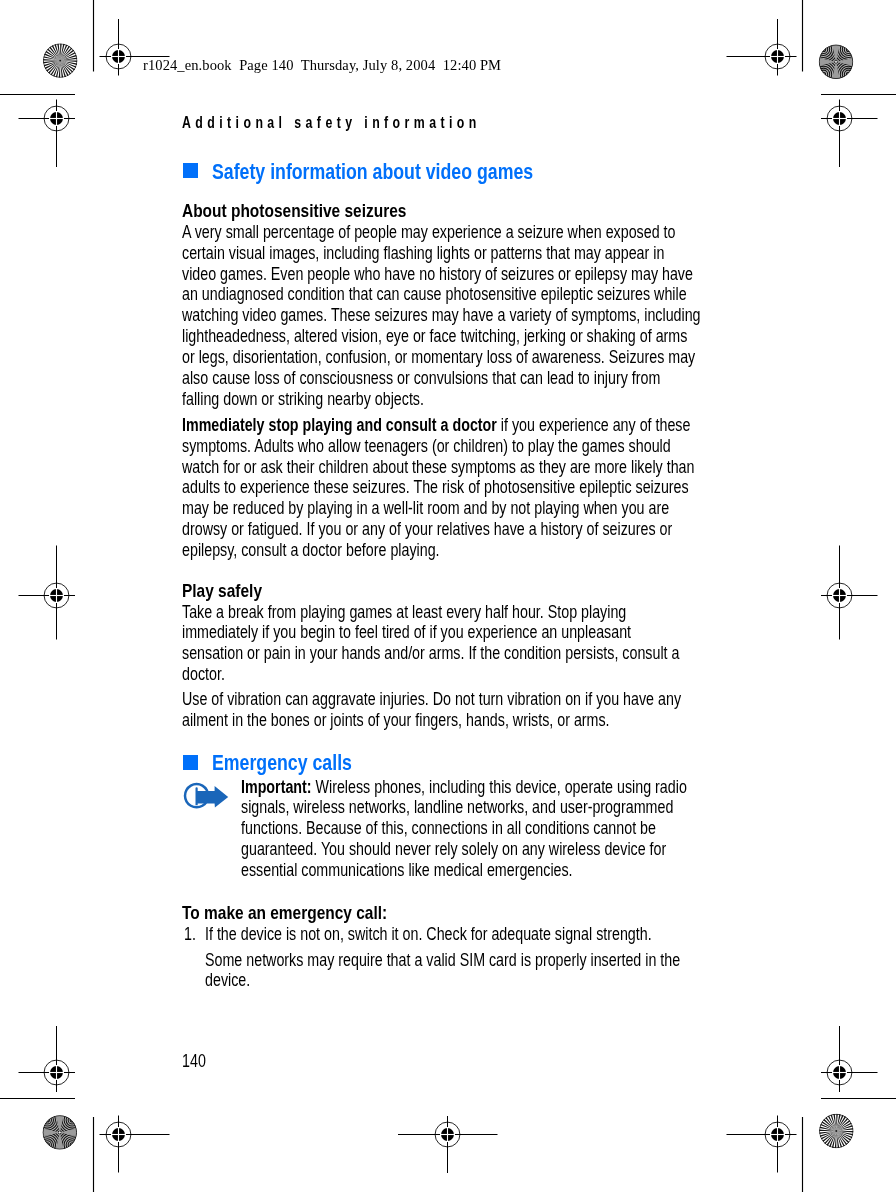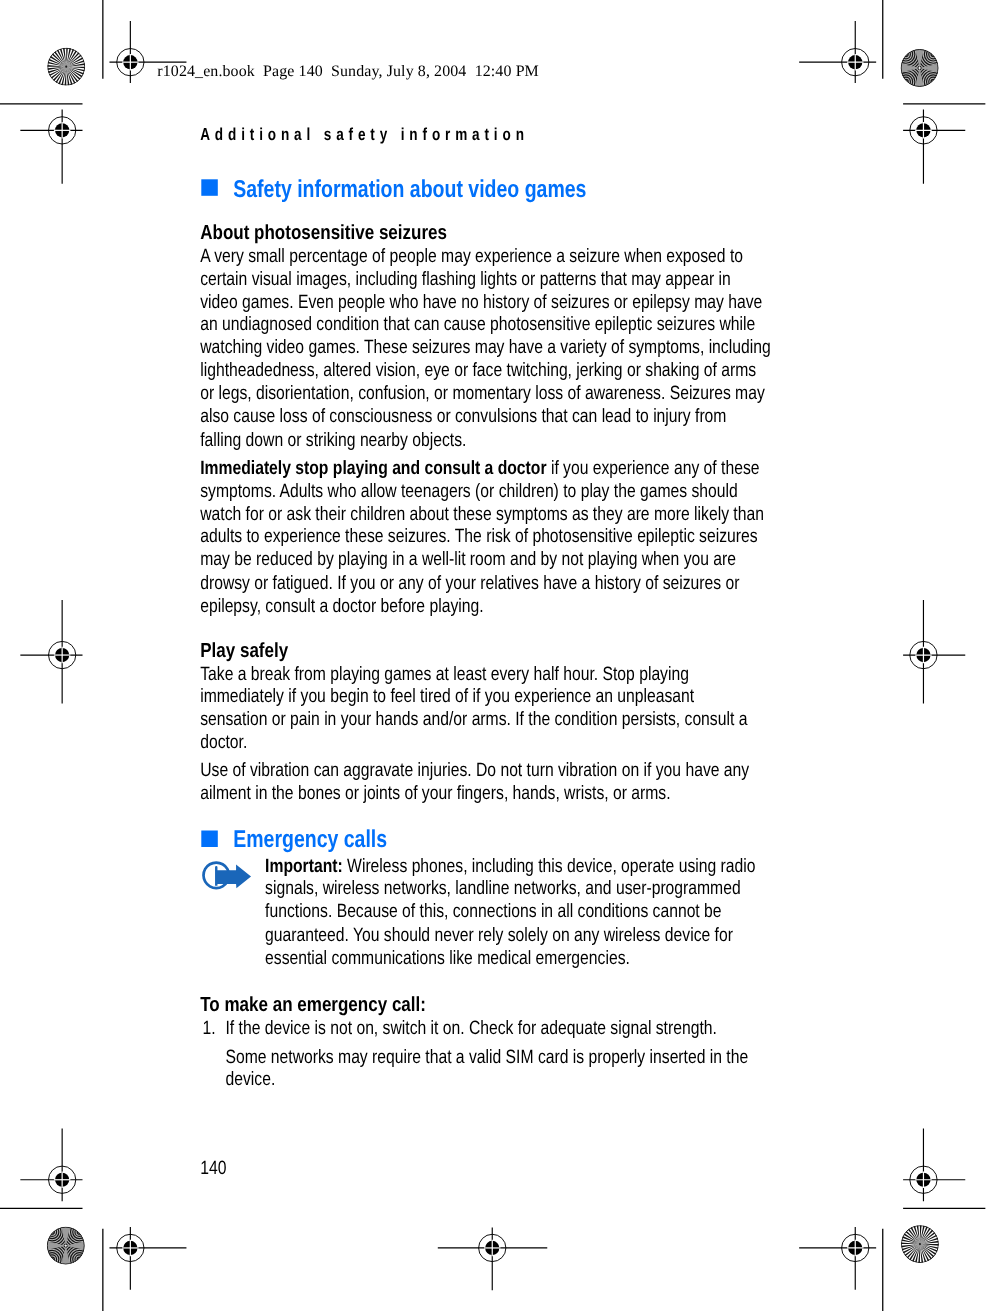--- a/index.html
+++ b/index.html
@@ -387,21 +387,21 @@
             <path d="M836.3 1131 L852.46 1125.12 A17.2 17.2 0 0 1 852.91 1126.55 Z" fill="#141414"></path>
             <path d="M836.3 1131 L853.24 1128.01 A17.2 17.2 0 0 1 853.43 1129.50 Z" fill="#141414"></path>
             <circle cx="836.3" cy="1131" r="2.924" fill="#9a9a9a"></circle>
             <circle cx="836.3" cy="1131" r="0.946" fill="#1a1a1a"></circle>
             <circle cx="836.3" cy="1131" r="16.8" fill="none" stroke="#1a1a1a" stroke-width="0.9"></circle>
           </g>
         </g>
       </g>
   </svg>
 
-  <div class="bookline">r1024_en.book  Page 140  Sunday, July 8, 2004  12:40 PM</div>
+  <div class="bookline">r1024_en.book  Page 140  Thursday, July 8, 2004  12:40 PM</div>
   <div class="runhead">Additional safety information</div>
   <div class="body-col">
       <div class="bullet" style="background: rgb(0, 112, 250); left: 182.5px; top: 163.3px;"></div>
       <div class="h1" style="color: rgb(0, 112, 250); left: 211.8px; top: 160.529px;">Safety information about video games</div>
       <div class="ln hd" style="left: 182px; top: 201.748px;">About photosensitive seizures</div>
       <div class="ln" style="left: 182px; top: 223.817px;">A very small percentage of people may experience a seizure when exposed to</div>
       <div class="ln" style="left: 182px; top: 244.687px;">certain visual images, including flashing lights or patterns that may appear in</div>
       <div class="ln" style="left: 182px; top: 265.557px;">video games. Even people who have no history of seizures or epilepsy may have</div>
       <div class="ln" style="left: 182px; top: 286.427px;">an undiagnosed condition that can cause photosensitive epileptic seizures while</div>
       <div class="ln" style="left: 182px; top: 307.297px;">watching video games. These seizures may have a variety of symptoms, including</div>

